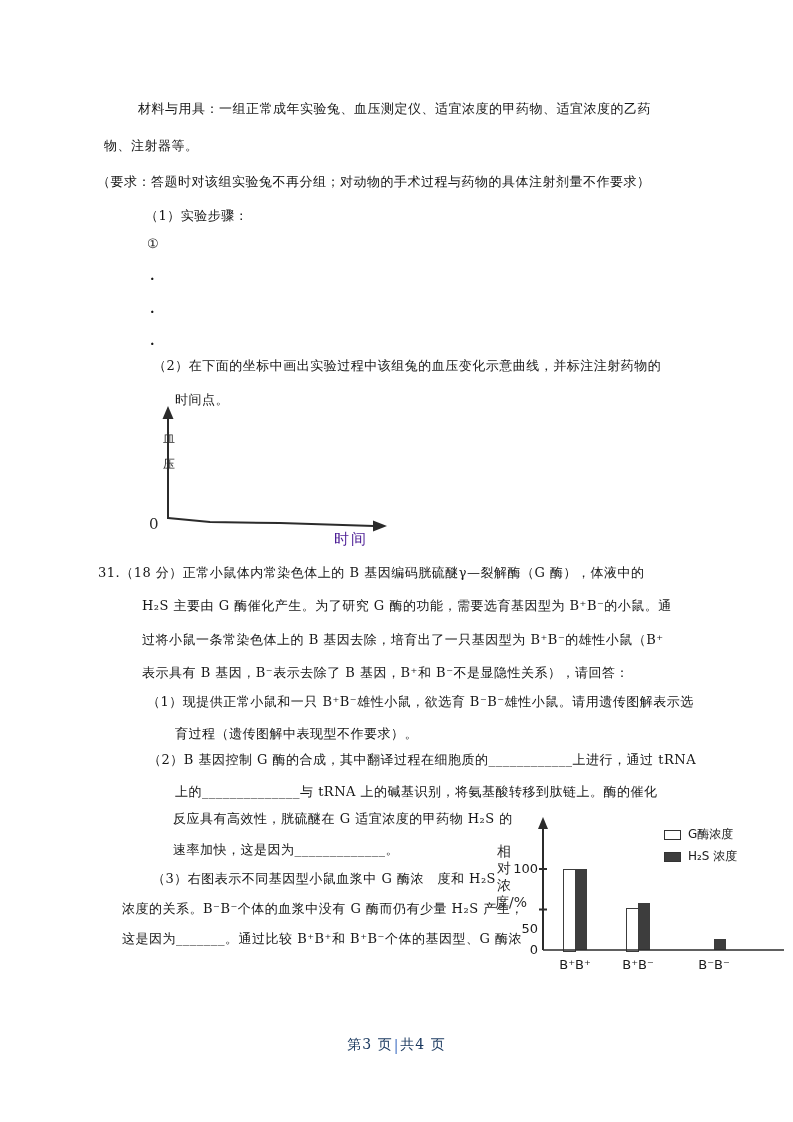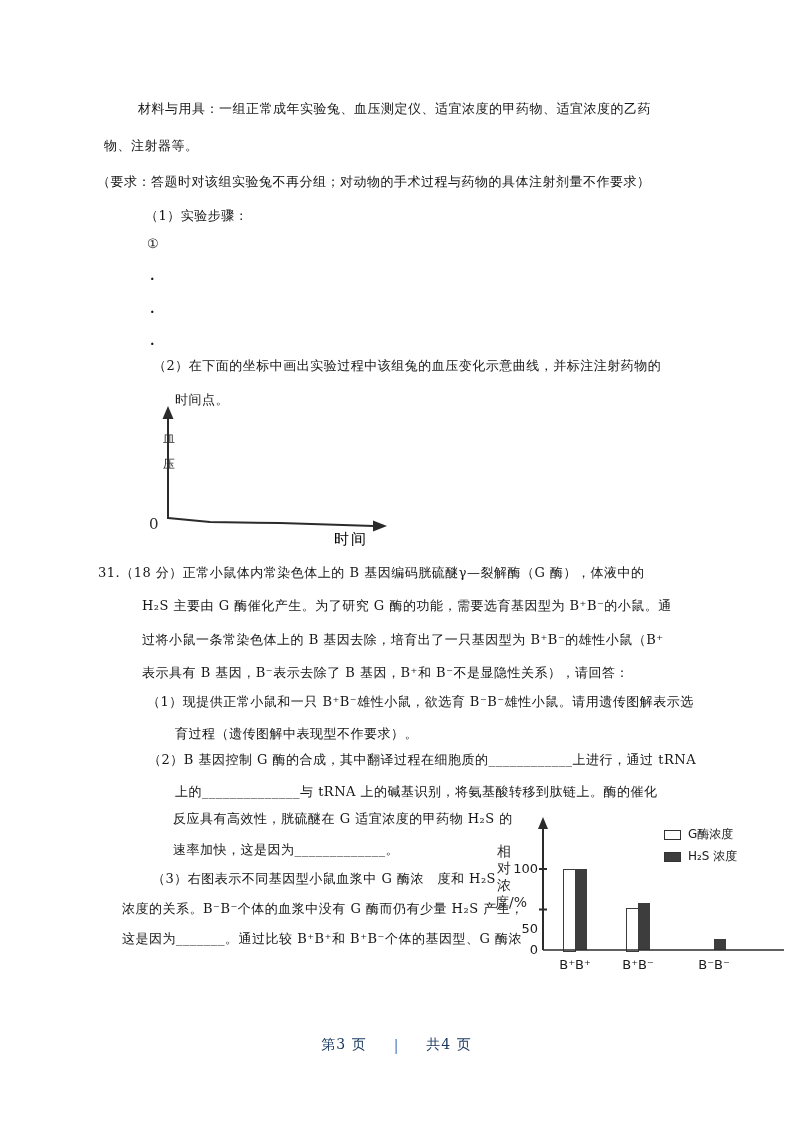--- a/index.html
+++ b/index.html
@@ -21,37 +21,37 @@
   }
   .dot{font-weight:bold;}
   
   .bp-graph{position:absolute;left:130px;top:405px;width:310px;height:152px;}
   .bp-graph svg{position:absolute;left:0;top:0;}
   .bp-ylabel{
     position:absolute;left:13px;top:20px;width:18px;
     font-size:12px;line-height:26px;word-break:break-all;text-align:center;color:#2b2b2b;margin-left:17px;
   }
   .bp-origin{position:absolute;left:19px;top:110px;font-size:15px;color:#2b2b2b;}
-  .bp-xlabel{position:absolute;left:204px;top:125px;font-size:15px;letter-spacing:2px;color:#000000;}
+  .bp-xlabel{position:absolute;left:204px;top:125px;font-size:15px;letter-spacing:2px;color:#4c1d95;}
   
   .chart{position:absolute;left:492px;top:815px;width:300px;height:175px;font-family:"DejaVu Sans","Liberation Sans",sans-serif;}
   .chart svg{position:absolute;left:0;top:0;pointer-events:none;}
   .chart-ylabel{
     position:absolute;left:3px;top:28px;width:18px;
     font-size:14px;line-height:17px;word-break:break-all;text-align:center;color:#2b2b2b;
   }
   .bar{position:absolute;}
   .cat-label{position:absolute;text-align:center;font-size:13px;color:#1b1b1b;}
   .ytick{position:absolute;left:14px;width:32px;text-align:right;font-size:13px;color:#1b1b1b;}
   .legend-row{position:absolute;display:flex;align-items:center;gap:7px;font-size:12px;color:#1b1b1b;}
   .swatch{width:17px;height:10px;box-sizing:border-box;}
   
   .footer{
     position:absolute;left:0;right:0;top:1036px;
-    display:flex;justify-content:center;align-items:center;gap:27px;
+    display:flex;justify-content:center;align-items:center;gap:1px;
     font-size:14px;letter-spacing:1px;
   }
 </style>
 </head>
 <body>
 
 <div class="page">
 
   <div class="ln" style="left:138px;top:99px">材料与用具：一组正常成年实验兔、血压测定仪、适宜浓度的甲药物、适宜浓度的乙药</div>
   <div class="ln" style="left:104px;top:136px">物、注射器等。</div>

